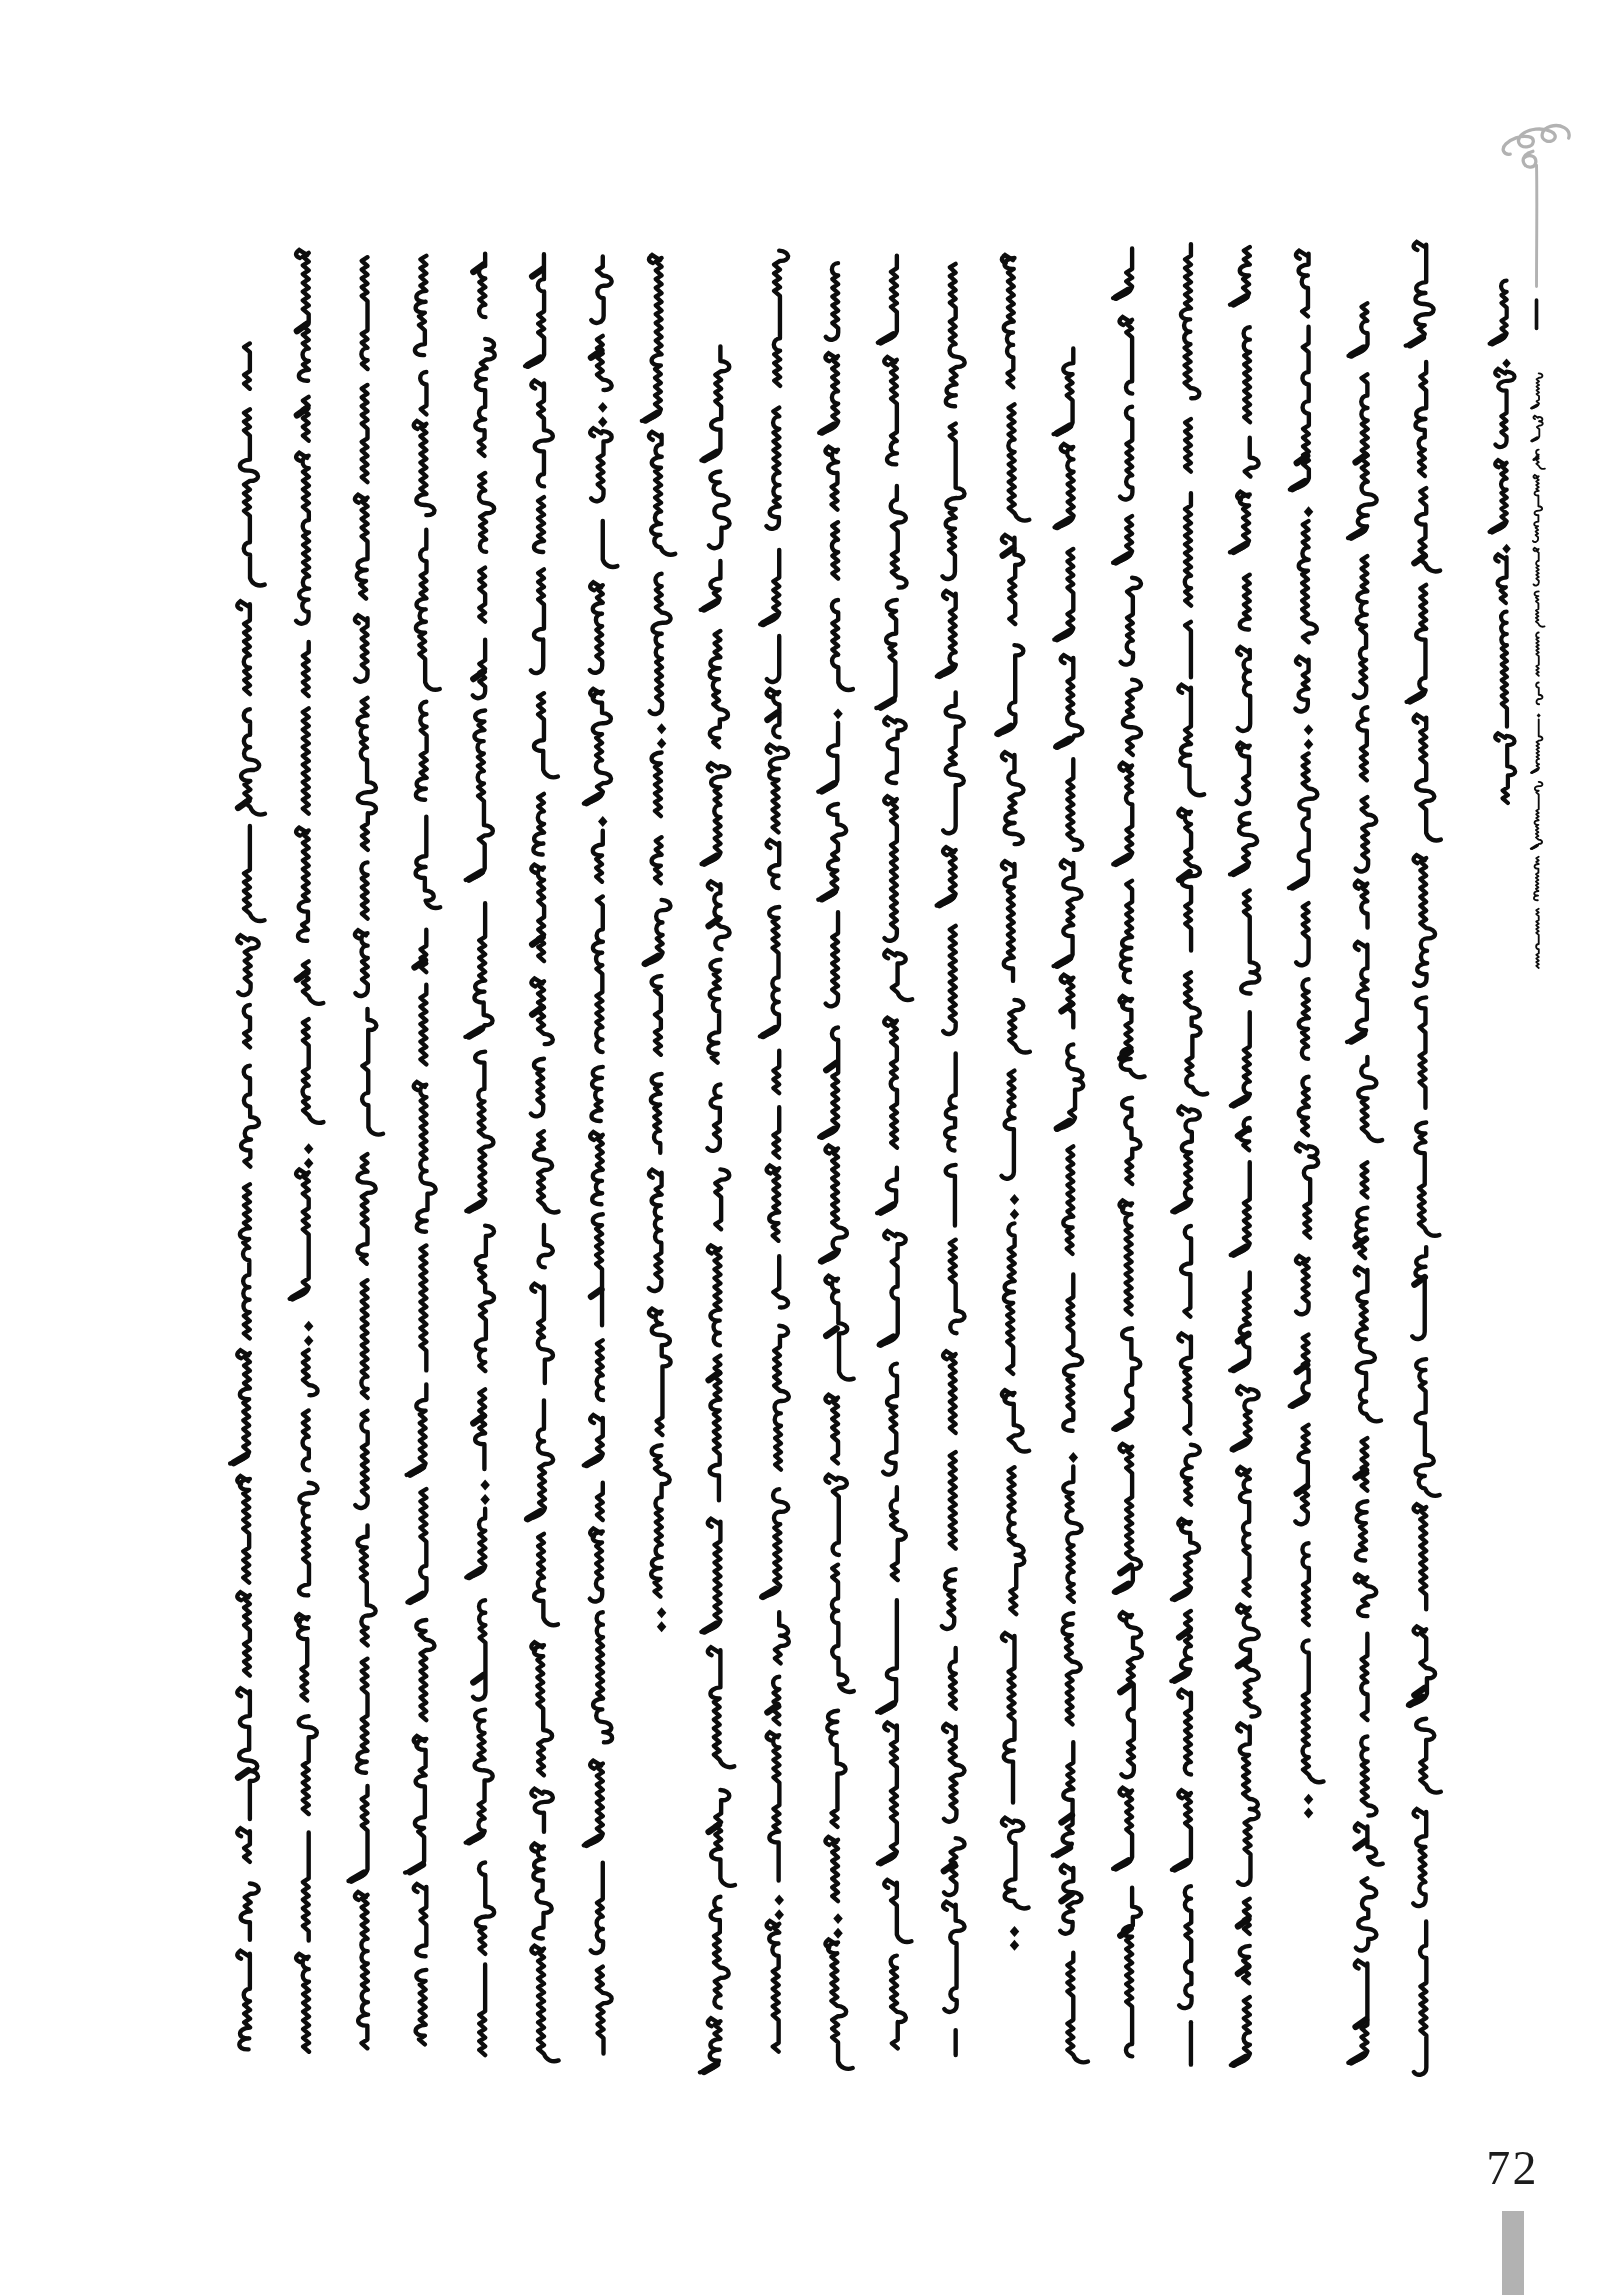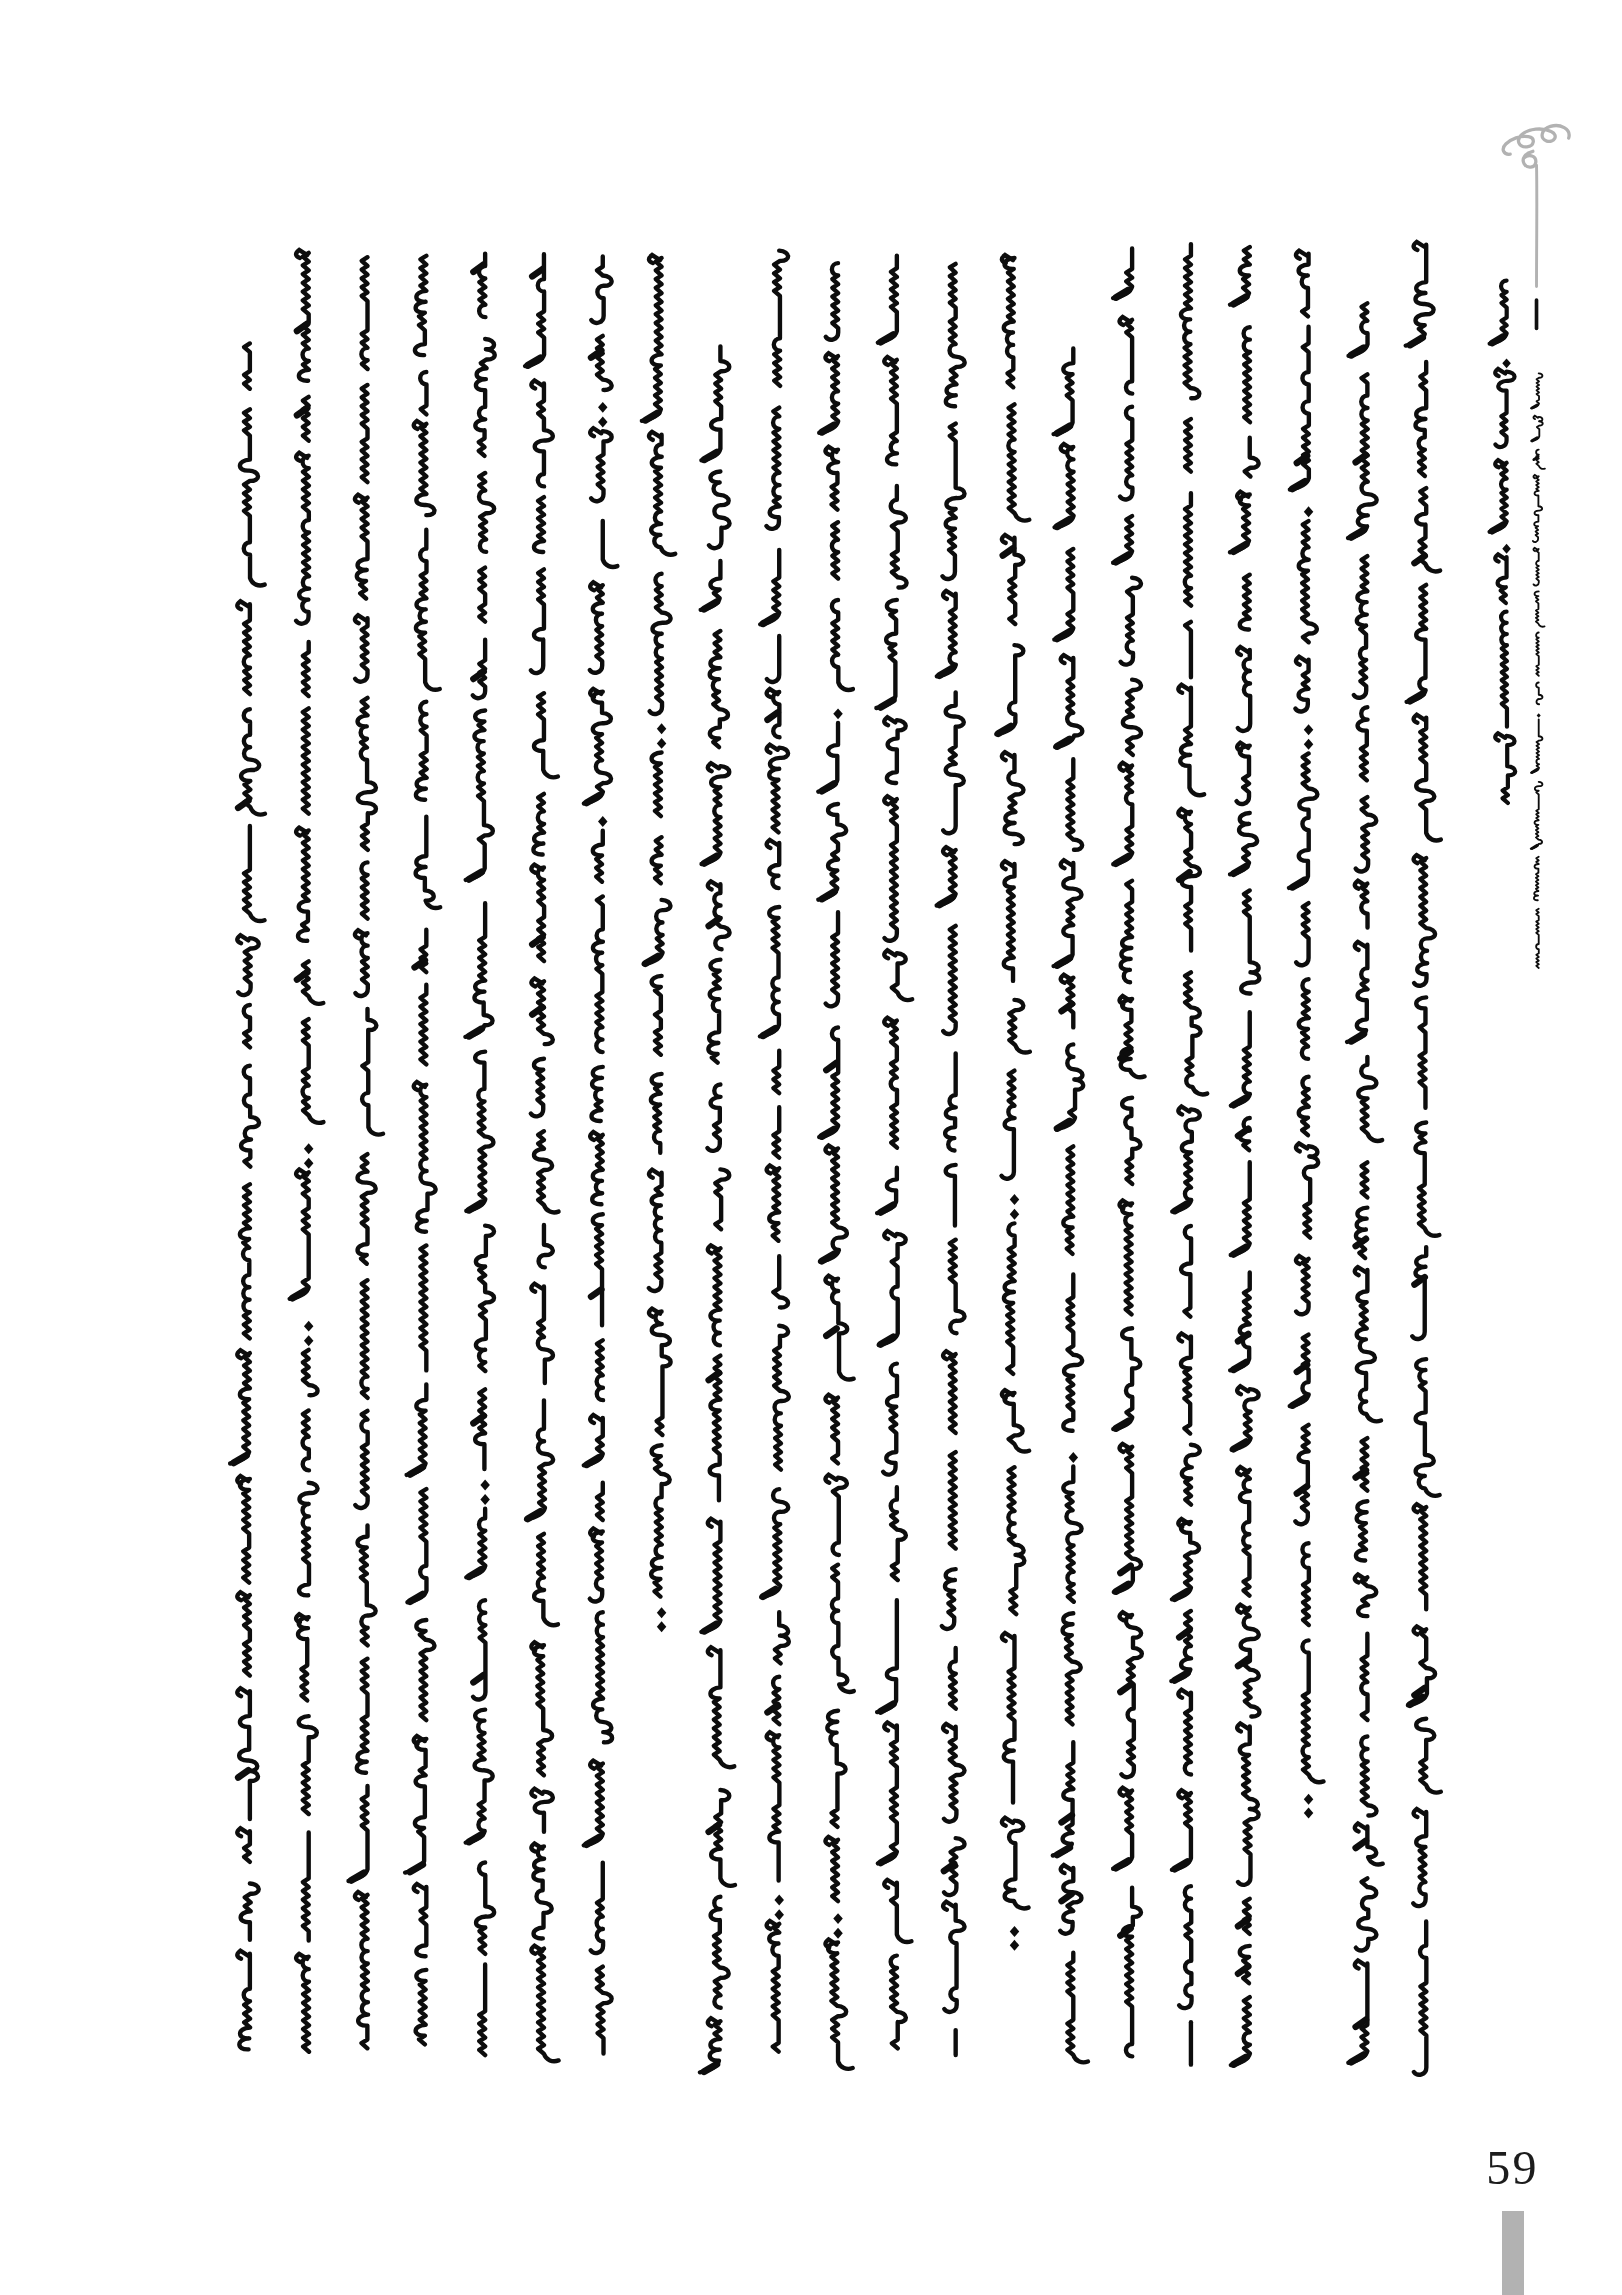--- a/index.html
+++ b/index.html
@@ -746,17 +746,17 @@
           <path d="M-2 1975.1 l-14 10" stroke="#0d0d0d" stroke-width="9" stroke-linecap="round" fill="none"></path>
           <path d="M0 1894.9l-8 5l8 7v29l-8 5l8 7c16 1 16 15 1 14v21c-2 8 -10 13 -26 16" fill="none" stroke="#0d0d0d" stroke-width="6" stroke-linecap="round" stroke-linejoin="round"></path>
           <path d="M0 2017.3c-18 1 -18 16 -1 15c16 1 16 15 1 14v26l-8 5l8 7l-8 5l8 7l-8 5l8 7c3 9 12 12 20 9" fill="none" stroke="#0d0d0d" stroke-width="6" stroke-linecap="round" stroke-linejoin="round"></path>
           <path d="M-2 2147.9 l-11 -7 q-9 7 1 11" fill="none" stroke="#0d0d0d" stroke-width="6" stroke-linecap="round"></path>
           <path d="M0 2144.9v33c-18 1 -18 16 -1 15l-8 5l8 7l-8 5l8 7l-8 5l8 7l-8 5l8 7a8.5 8.5 0 1 0 0.2 17v6 c0 10 -12 13 -17 6" fill="none" stroke="#0d0d0d" stroke-width="6" stroke-linecap="round" stroke-linejoin="round"></path>
           <path d="M0 2294.8v33a8.5 8.5 0 1 0 0.2 17v34l-8 5l8 7l-8 5l8 7l-8 5l8 7l-8 5l8 7l-8 5l8 7l-8 5l8 7v12v26v6 c0 10 -12 13 -17 6" fill="none" stroke="#0d0d0d" stroke-width="6" stroke-linecap="round" stroke-linejoin="round"></path>
         </g>
       </g>
   </svg>
 
-  <div class="page-number">59</div>
+  <div class="page-number">72</div>
 
   <div class="footer-bar"></div>
 </div>
 
 
 </body></html>

